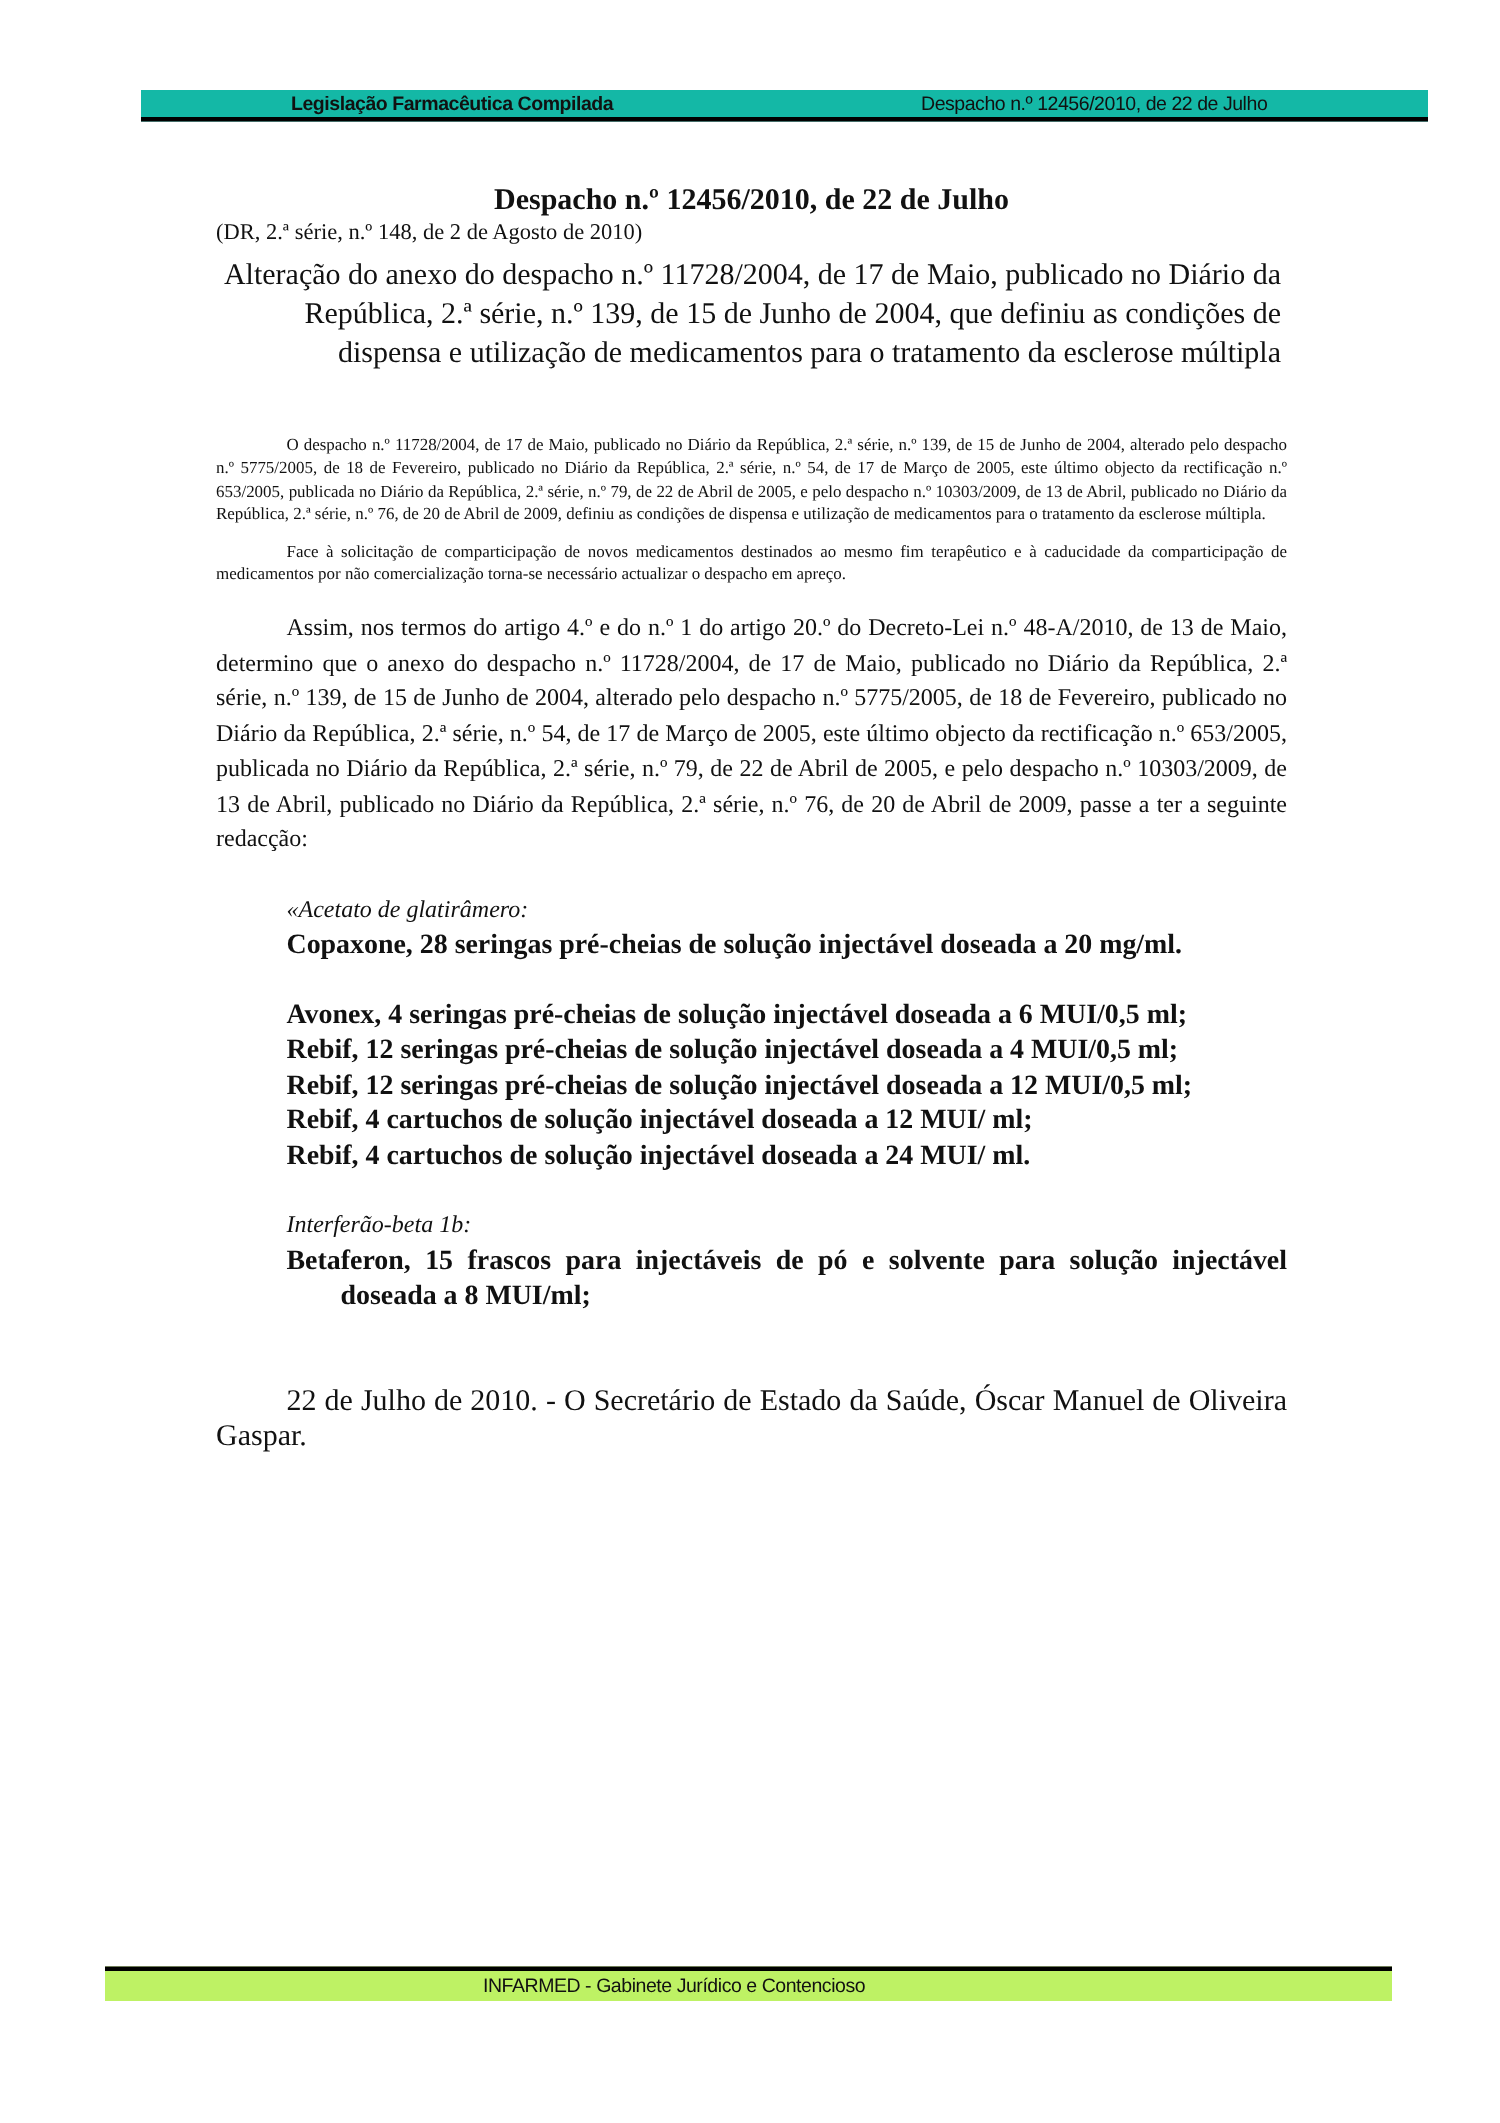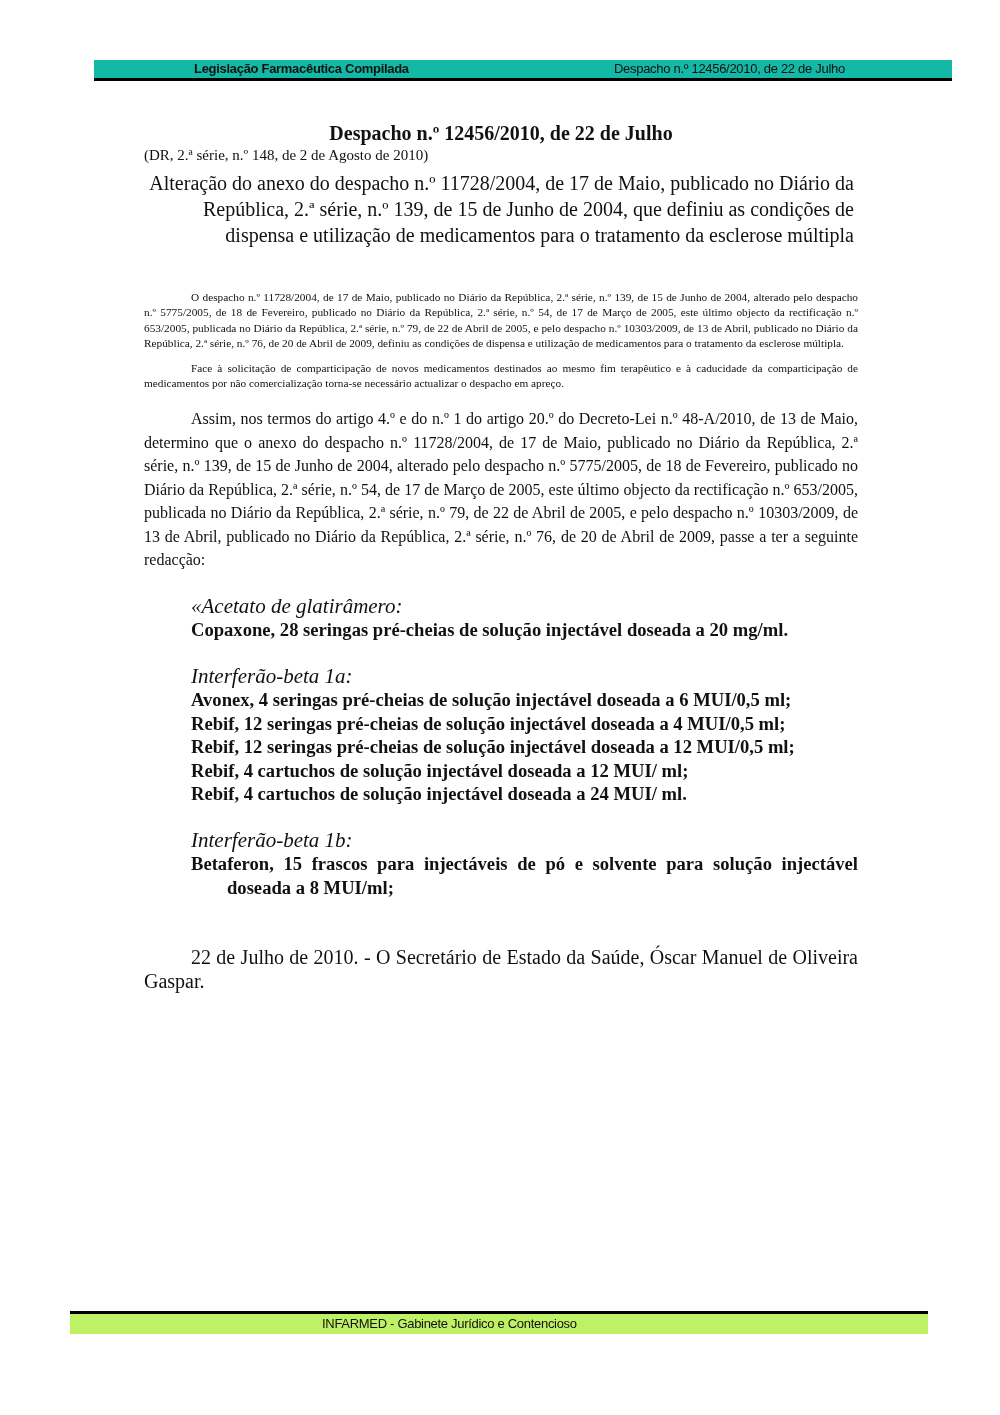--- a/index.html
+++ b/index.html
@@ -18,21 +18,21 @@
   .content { position: absolute; left: 144px; top: 120px; width: 714px; }
   .title { text-align: center; font-weight: bold; font-size: 20px; line-height: 26px; margin: 0; }
   .subtitle { font-size: 15px; line-height: 18px; margin: 0; }
   .summary { text-align: right; font-size: 20px; line-height: 26px; margin: 6px 0 0 0; padding: 0 4px; }
   .small { font-size: 11.3px; line-height: 15.4px; text-align: justify; text-indent: 47px; margin: 0; }
   .small.p1 { margin-top: 42px; }
   .small.p2 { margin-top: 9px; }
   .body-p { font-size: 16px; line-height: 23.5px; text-align: justify; text-indent: 47px; margin: 16px 0 0 0; }
   .group { margin-left: 47px; margin-top: 23px; }
   .group.first { margin-top: 23px; }
-  .gh { font-style: italic; font-size: 21px; line-height: 23.5px; margin: 0; font-family: Liberation Serif, serif; }
+  .gh { font-style: italic; font-size: 16px; line-height: 23.5px; margin: 0; font-family: Liberation Serif, serif; }
   .gi { font-size: 18.6px; line-height: 23.5px; margin: 0; text-align: justify;
         padding-left: 36px; text-indent: -36px; font-weight: bold; }
   .sig { font-size: 20px; line-height: 23.5px; text-align: justify; text-indent: 47px; margin: 47px 0 0 0; }
 </style>
 </head>
 <body>
 
 <div class="hdr-bar">
   <span class="hdr-left">Legislação Farmacêutica Compilada</span>
   <span class="hdr-right">Despacho n.º 12456/2010, de 22 de Julho</span>
@@ -47,21 +47,20 @@
   <p class="small p2">Face à solicitação de comparticipação de novos medicamentos destinados ao mesmo fim terapêutico e à caducidade da comparticipação de medicamentos por não comercialização torna-se necessário actualizar o despacho em apreço.</p>
 
   <p class="body-p">Assim, nos termos do artigo 4.º e do n.º 1 do artigo 20.º do Decreto-Lei n.º 48-A/2010, de 13 de Maio, determino que o anexo do despacho n.º 11728/2004, de 17 de Maio, publicado no Diário da República, 2.ª série, n.º 139, de 15 de Junho de 2004, alterado pelo despacho n.º 5775/2005, de 18 de Fevereiro, publicado no Diário da República, 2.ª série, n.º 54, de 17 de Março de 2005, este último objecto da rectificação n.º 653/2005, publicada no Diário da República, 2.ª série, n.º 79, de 22 de Abril de 2005, e pelo despacho n.º 10303/2009, de 13 de Abril, publicado no Diário da República, 2.ª série, n.º 76, de 20 de Abril de 2009, passe a ter a seguinte redacção:</p>
 
   <div class="group first">
     <p class="gh">«Acetato de glatirâmero:</p>
     <p class="gi">Copaxone, 28 seringas pré-cheias de solução injectável doseada a 20 mg/ml.</p>
   </div>
 
   <div class="group">
-    <p class="gh">Interferão-beta 1a:</p>
     <p class="gi">Avonex, 4 seringas pré-cheias de solução injectável doseada a 6 MUI/0,5 ml;</p>
     <p class="gi">Rebif, 12 seringas pré-cheias de solução injectável doseada a 4 MUI/0,5 ml;</p>
     <p class="gi">Rebif, 12 seringas pré-cheias de solução injectável doseada a 12 MUI/0,5 ml;</p>
     <p class="gi">Rebif, 4 cartuchos de solução injectável doseada a 12 MUI/ ml;</p>
     <p class="gi">Rebif, 4 cartuchos de solução injectável doseada a 24 MUI/ ml.</p>
   </div>
 
   <div class="group">
     <p class="gh">Interferão-beta 1b:</p>
     <p class="gi">Betaferon, 15 frascos para injectáveis de pó e solvente para solução injectável doseada a 8 MUI/ml;</p>

